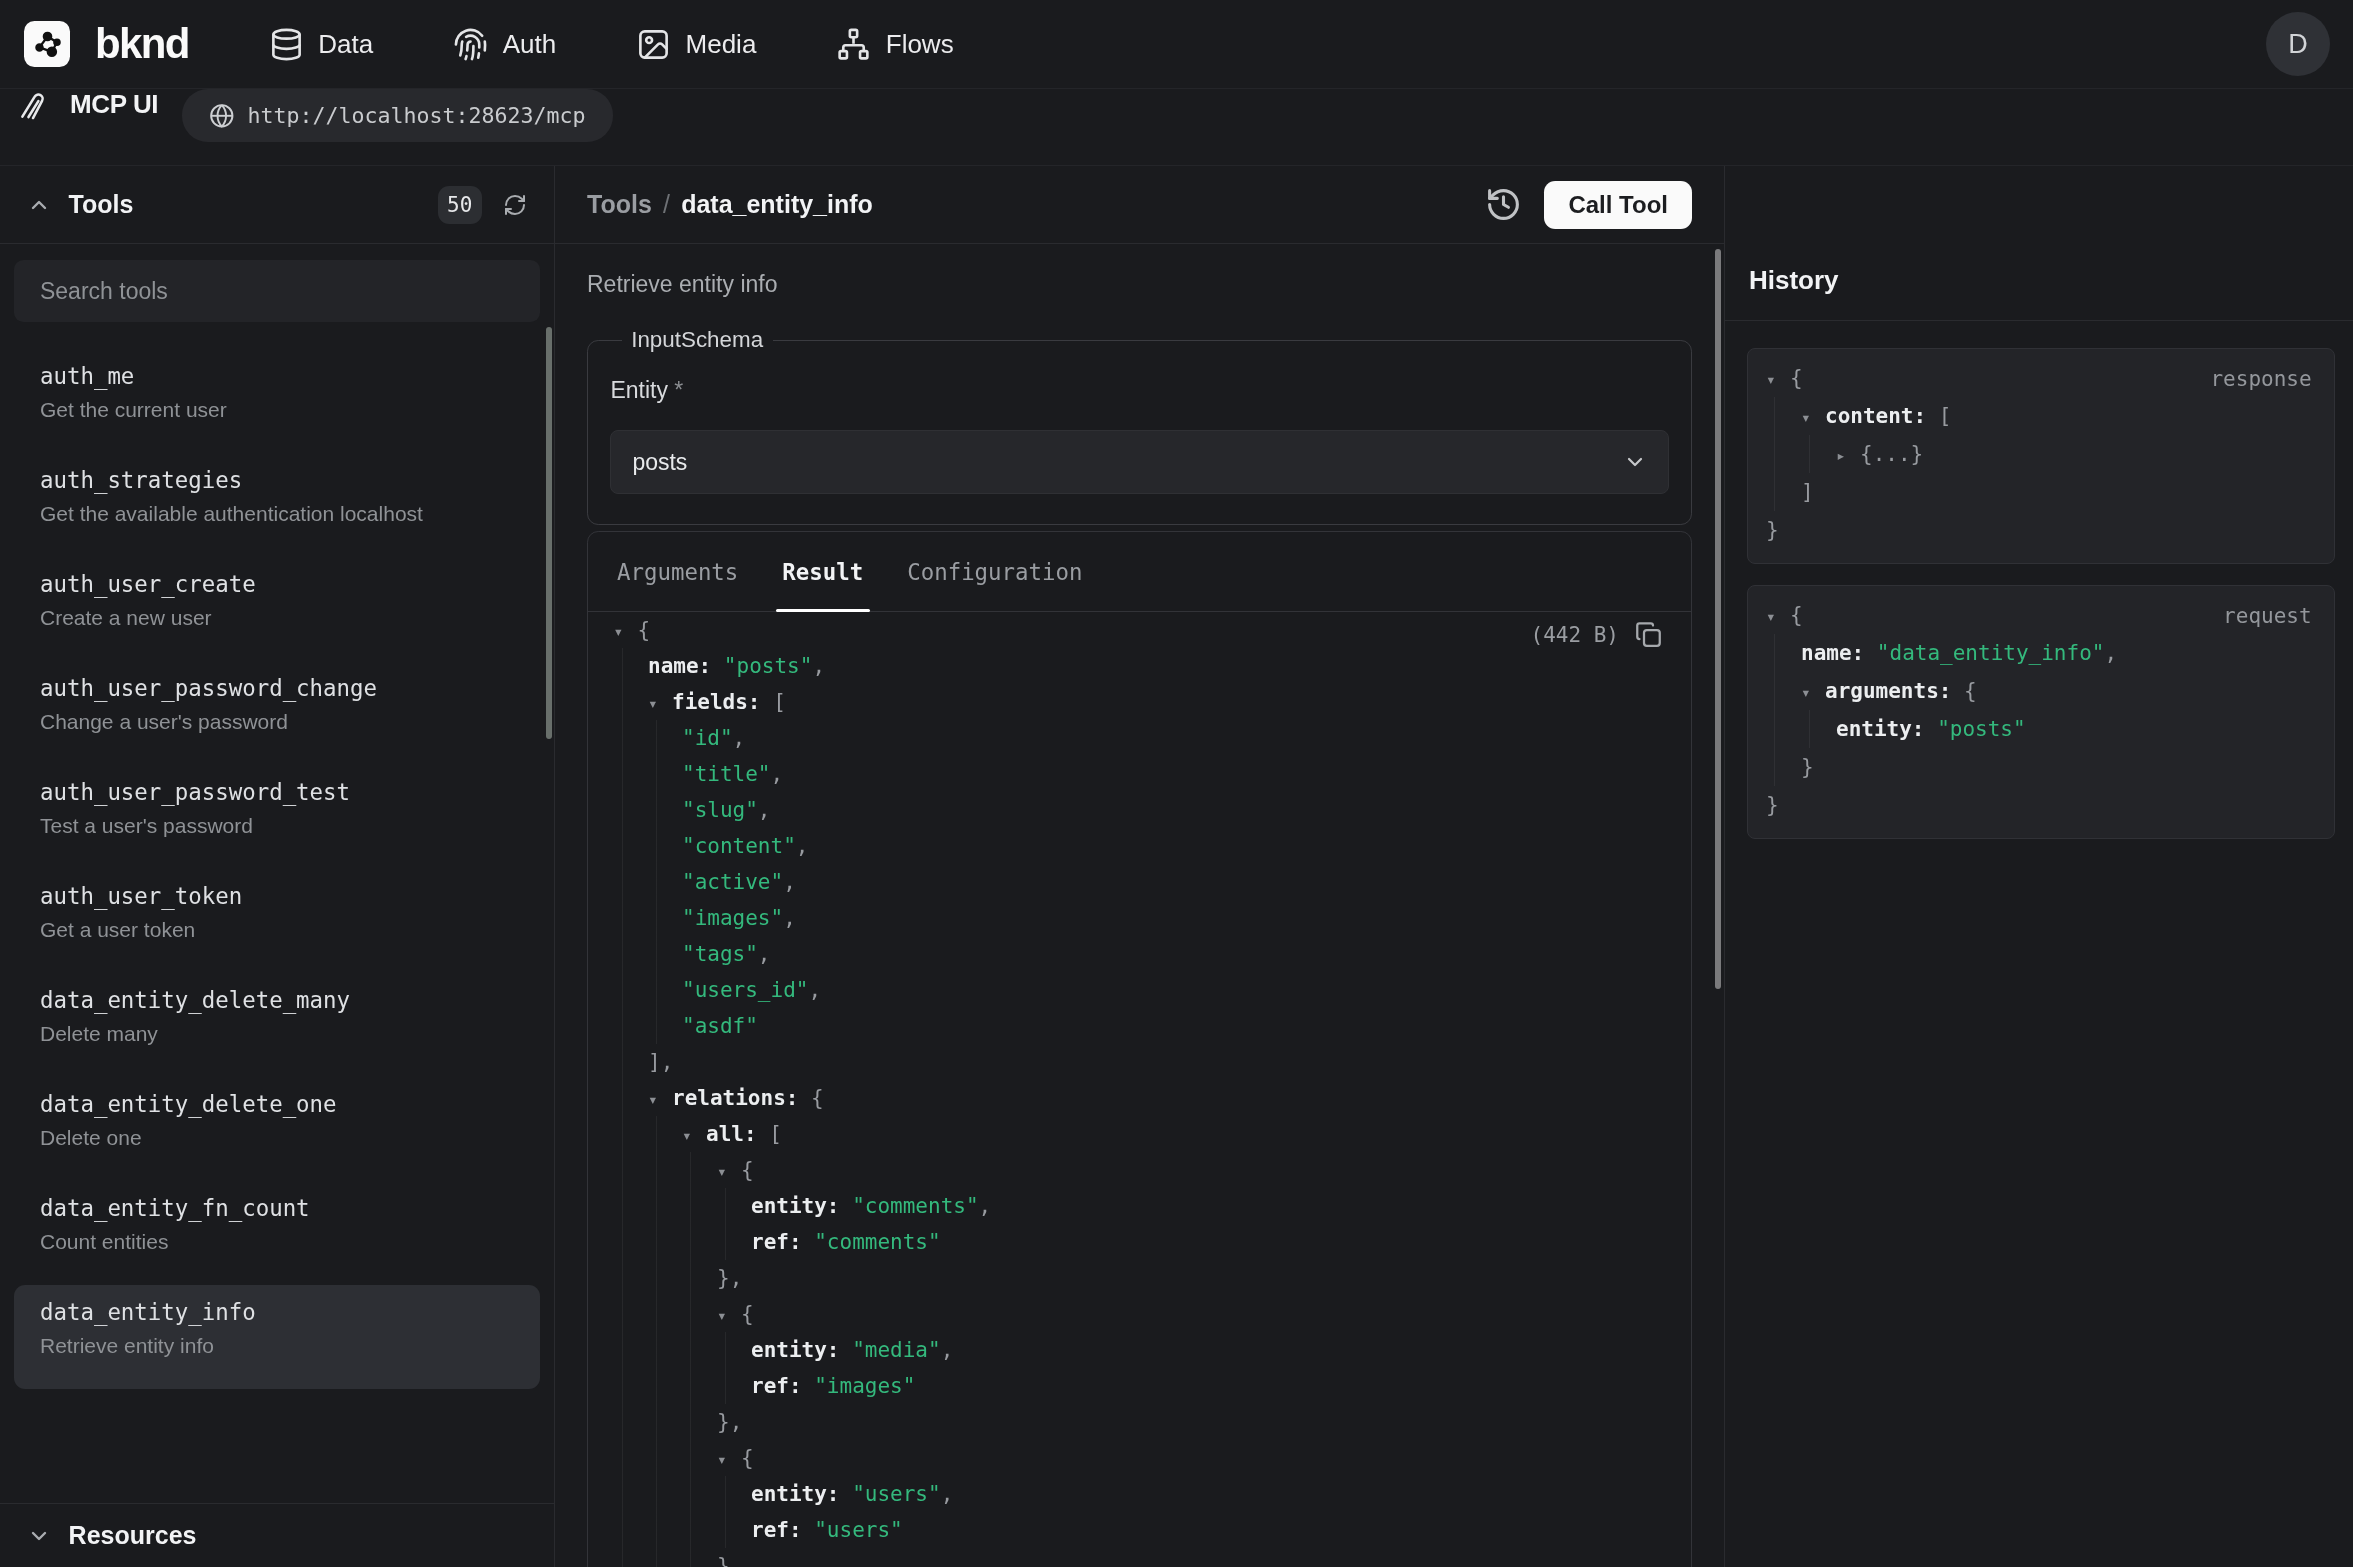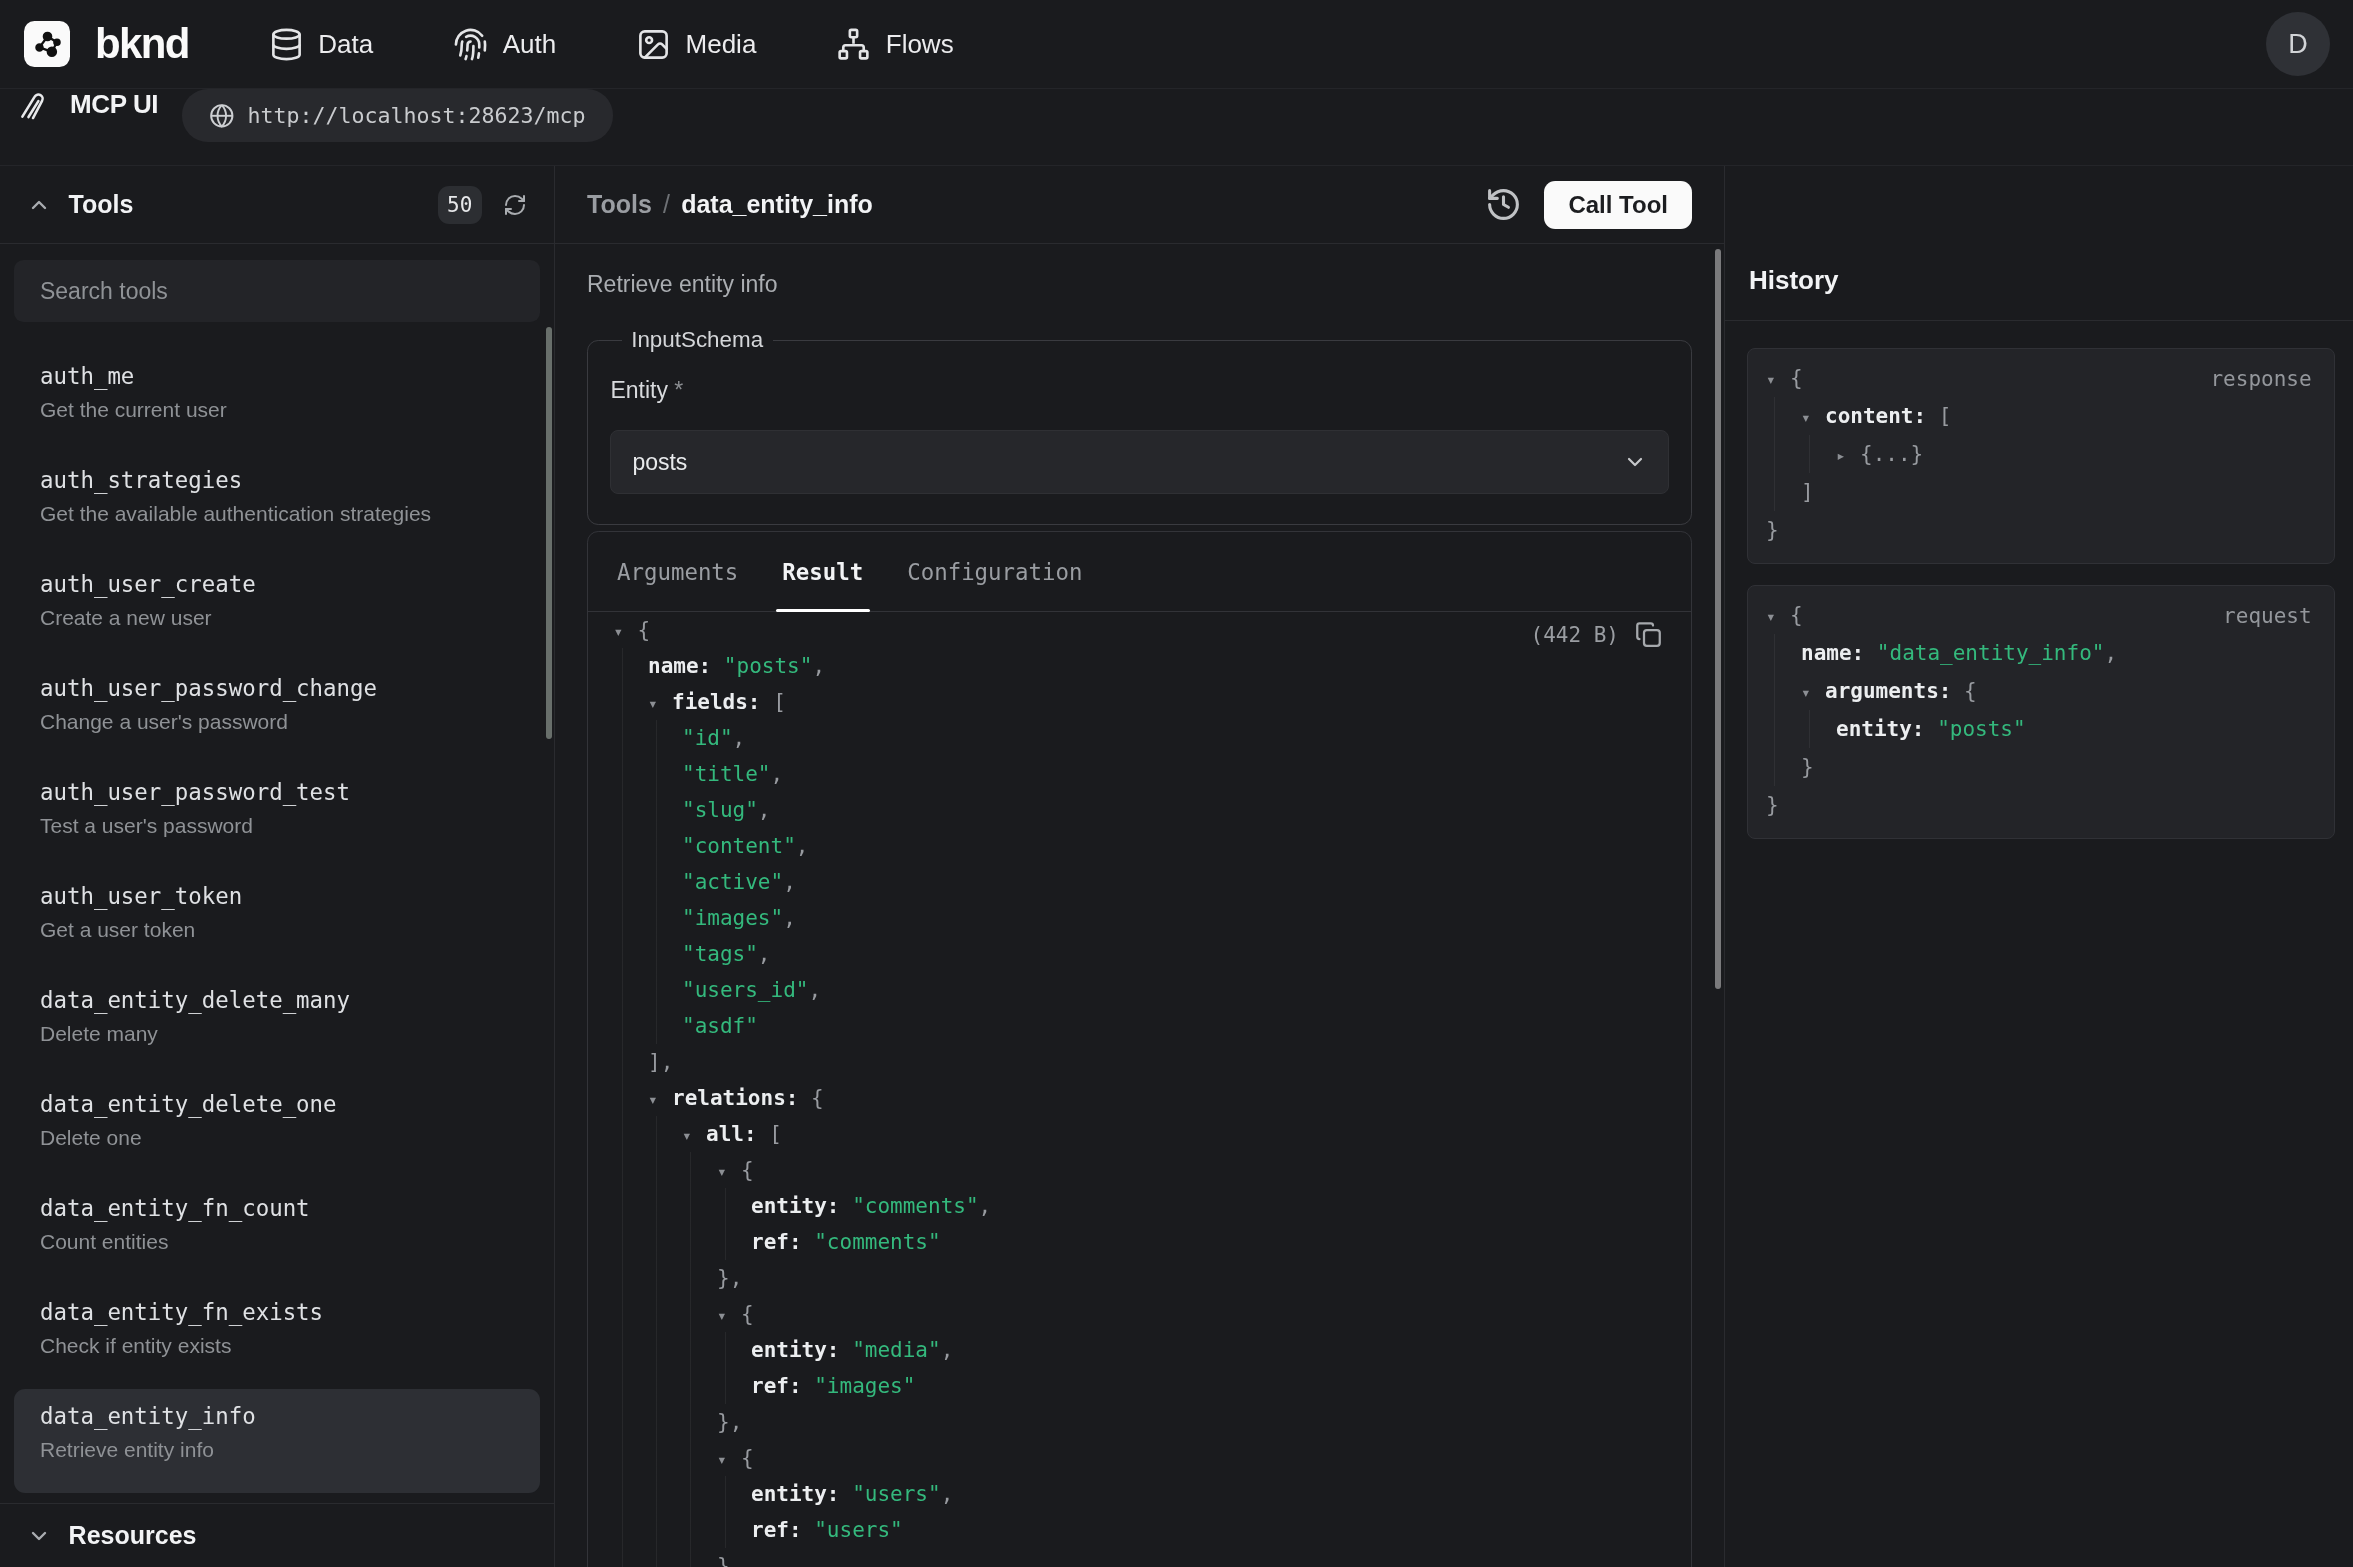--- a/index.html
+++ b/index.html
@@ -225,21 +225,21 @@
       <div class="search">
         <input type="text" placeholder="Search tools" style="">
       </div>
       <div class="tool-list" id="tool-list">
           <div class="tool-item">
             <div class="tool-name">auth_me</div>
             <div class="tool-desc">Get the current user</div>
           </div>
           <div class="tool-item">
             <div class="tool-name">auth_strategies</div>
-            <div class="tool-desc">Get the available authentication strategies</div>
+            <div class="tool-desc">Get the available authentication localhost</div>
           </div>
           <div class="tool-item">
             <div class="tool-name">auth_user_create</div>
             <div class="tool-desc">Create a new user</div>
           </div>
           <div class="tool-item">
             <div class="tool-name">auth_user_password_change</div>
             <div class="tool-desc">Change a user's password</div>
           </div>
           <div class="tool-item">
@@ -254,24 +254,20 @@
             <div class="tool-name">data_entity_delete_many</div>
             <div class="tool-desc">Delete many</div>
           </div>
           <div class="tool-item">
             <div class="tool-name">data_entity_delete_one</div>
             <div class="tool-desc">Delete one</div>
           </div>
           <div class="tool-item">
             <div class="tool-name">data_entity_fn_count</div>
             <div class="tool-desc">Count entities</div>
-          </div>
-          <div class="tool-item">
-            <div class="tool-name">data_entity_fn_exists</div>
-            <div class="tool-desc">Check if entity exists</div>
           </div>
           <div class="tool-item selected">
             <div class="tool-name">data_entity_info</div>
             <div class="tool-desc">Retrieve entity info</div>
           </div>
         </div>
       <div class="side-scrollbar"></div>
     </div>
     <div class="side-foot">
       <span class="icn">

